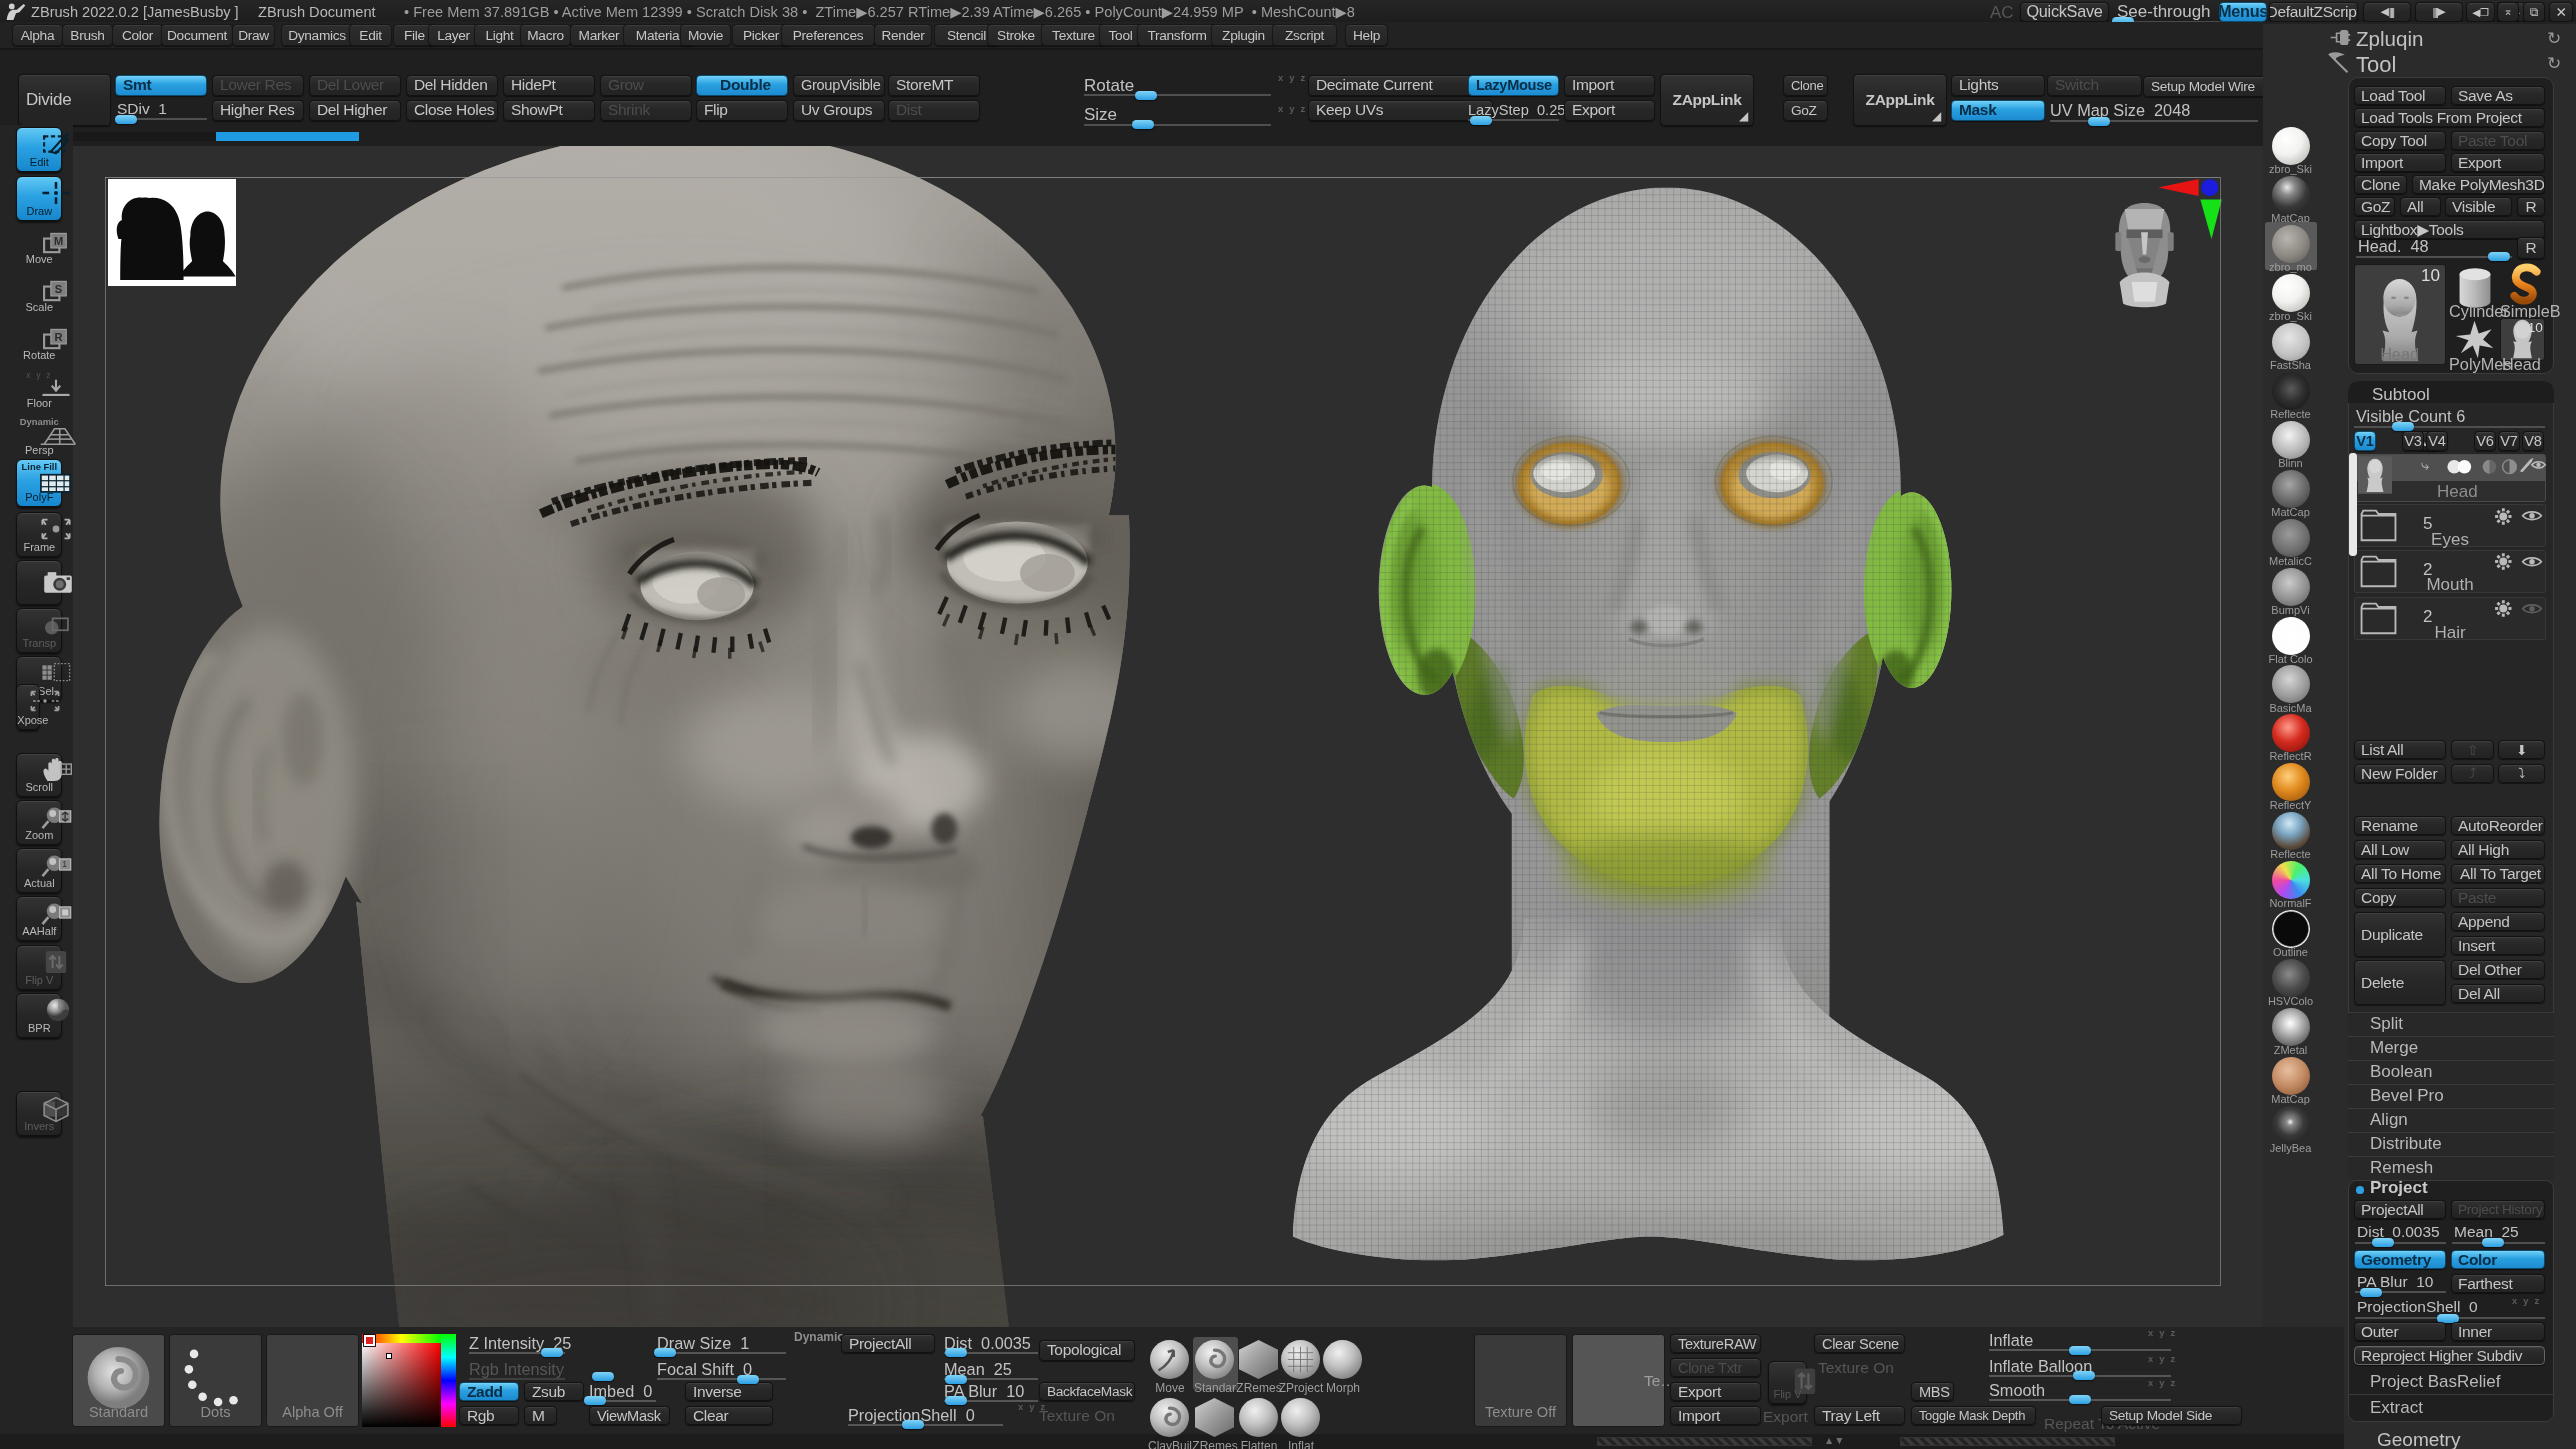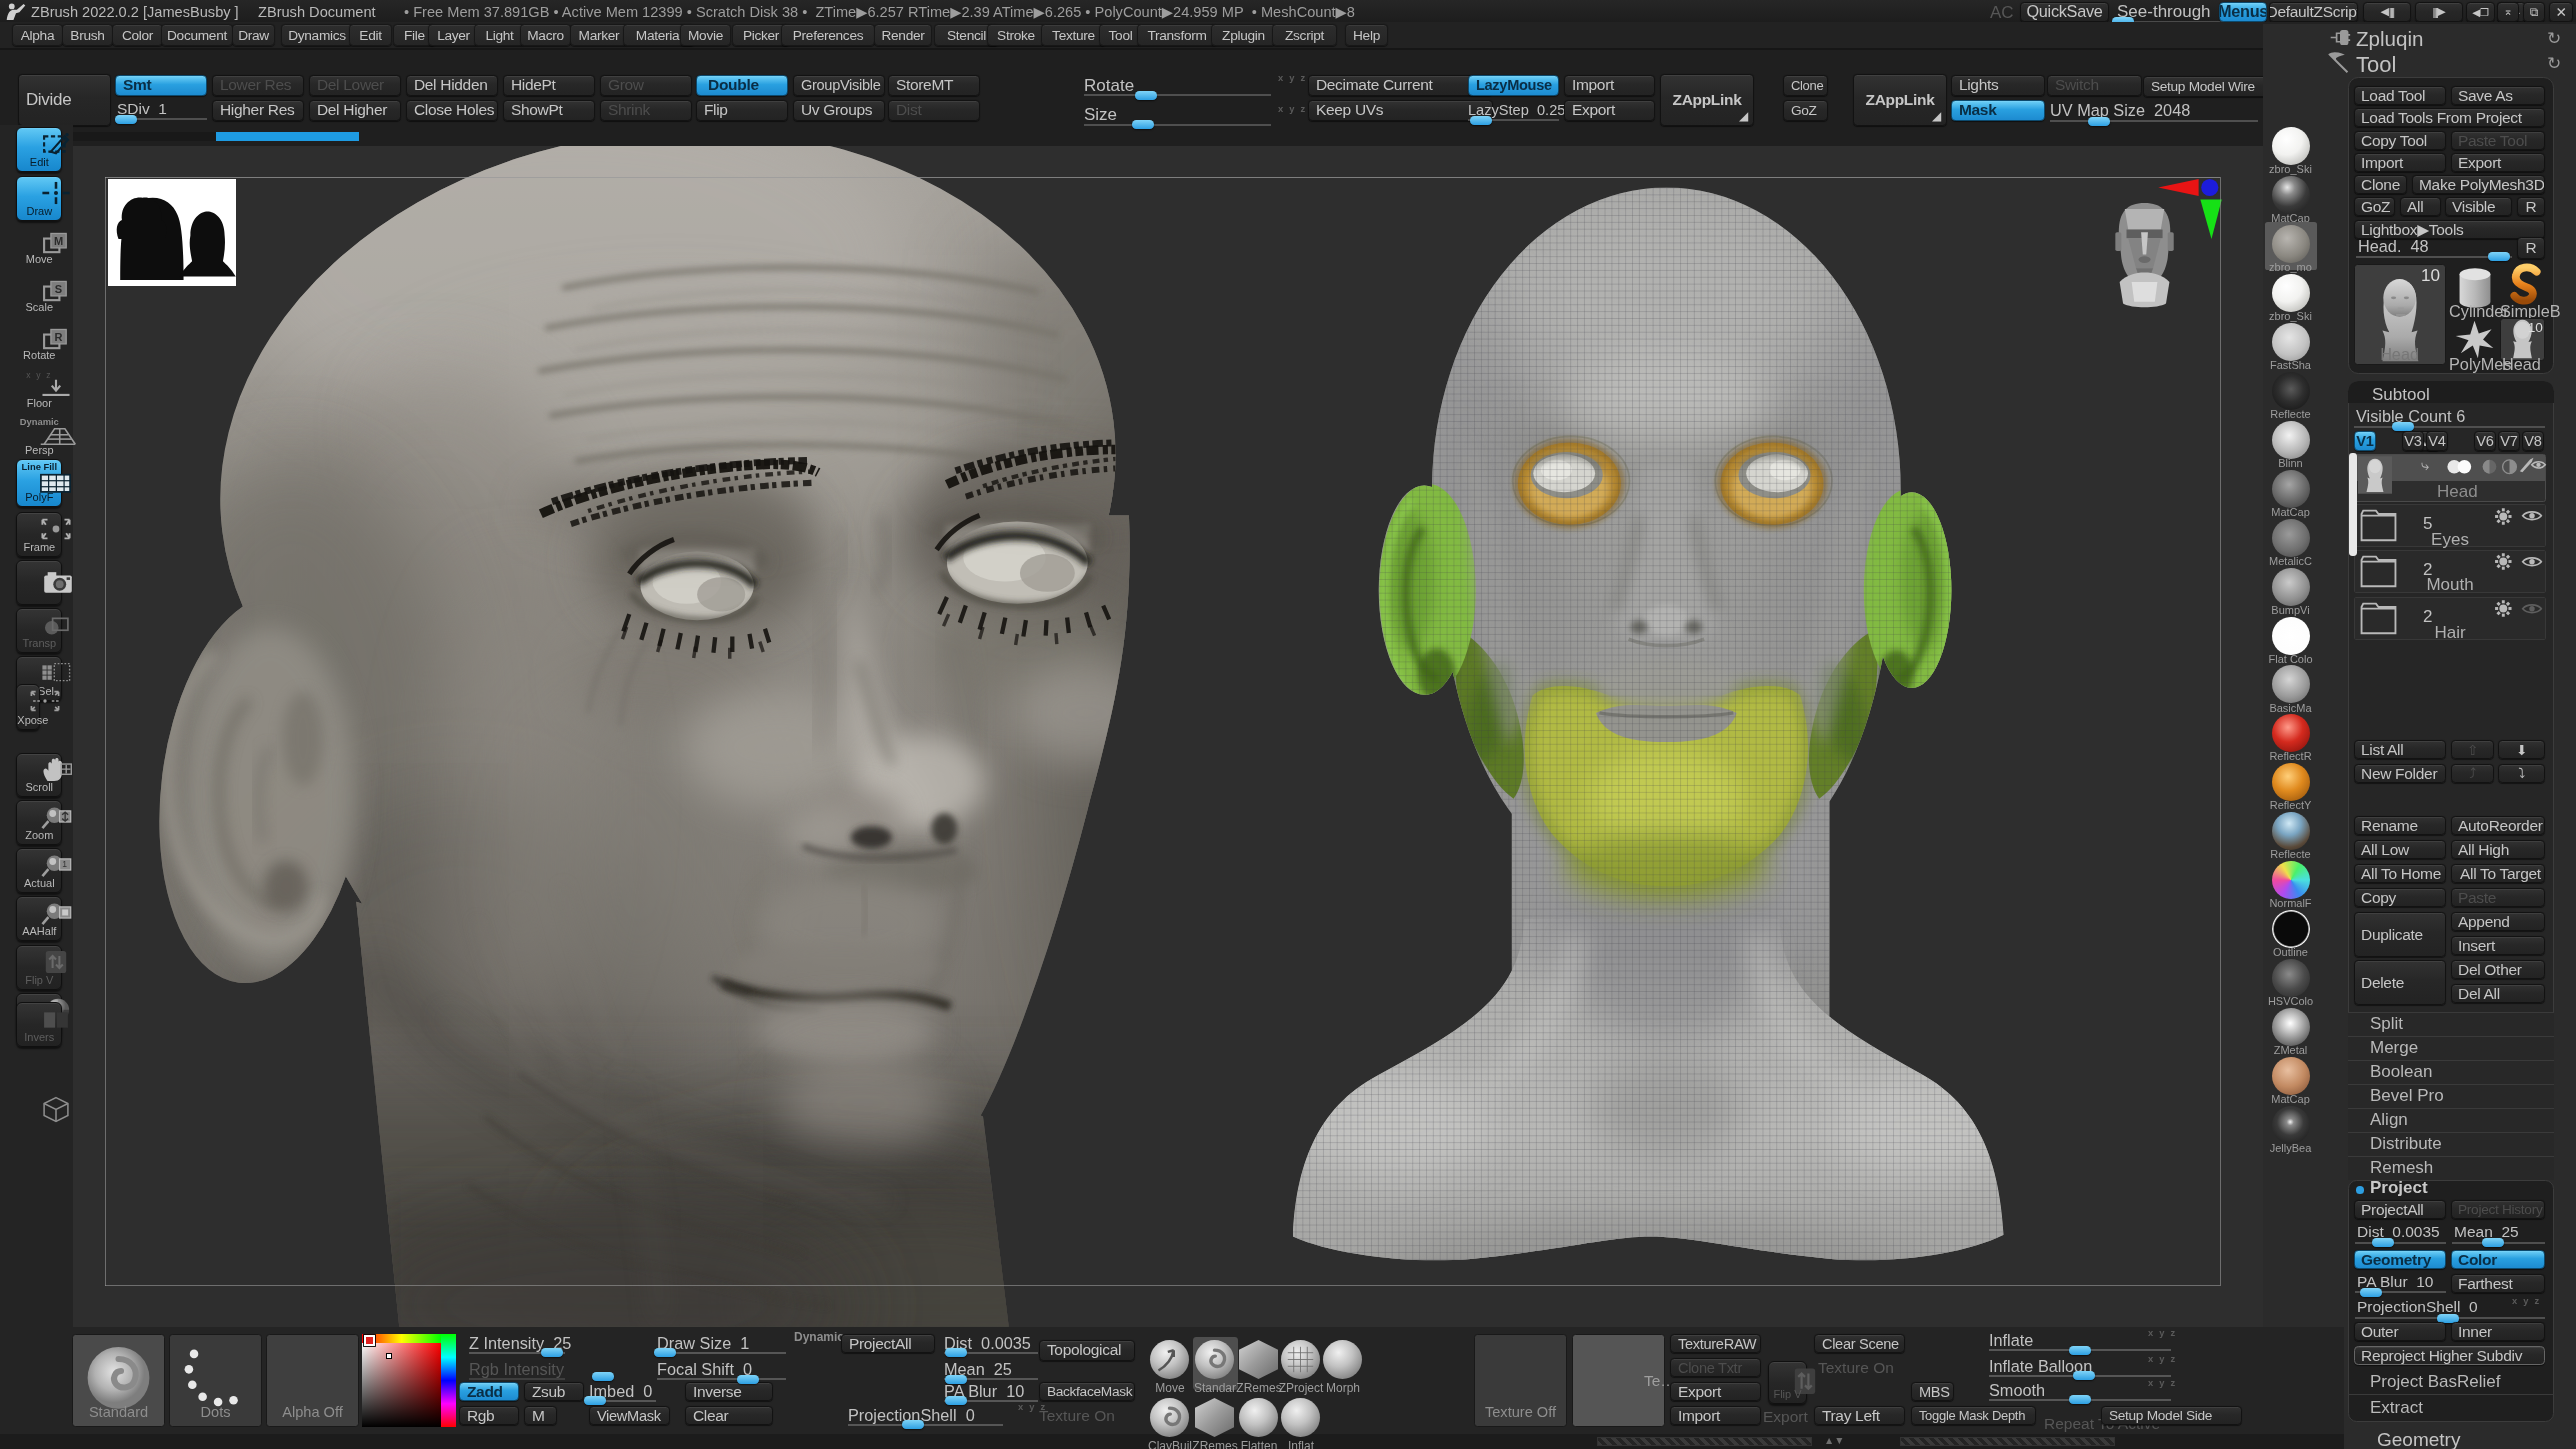--- a/index.html
+++ b/index.html
@@ -81,21 +81,21 @@
 <div class="btn " style="left:503px;top:75px;width:92px;height:20.6px;font-size:15.5px;padding-left:6.9px;">HidePt</div>
 <div class="btn dim" style="left:600px;top:75px;width:92px;height:20.6px;font-size:15.5px;padding-left:6.9px;">Grow</div>
 <div class="btn " style="left:212px;top:100px;width:92px;height:20.6px;font-size:15.5px;padding-left:6.9px;">Higher Res</div>
 <div class="btn " style="left:309px;top:100px;width:92px;height:20.6px;font-size:15.5px;padding-left:6.9px;">Del Higher</div>
 <div class="btn " style="left:406px;top:100px;width:92px;height:20.6px;font-size:15.5px;padding-left:6.9px;">Close Holes</div>
 <div class="btn " style="left:503px;top:100px;width:92px;height:20.6px;font-size:15.5px;padding-left:6.9px;">ShowPt</div>
 <div class="btn dim" style="left:600px;top:100px;width:92px;height:20.6px;font-size:15.5px;padding-left:6.9px;">Shrink</div>
 <div class="lab" style="left:117px;top:100px;font-size:15.5px;">SDiv&nbsp; 1</div>
 <div style="left:115px;top:118px;width:92px;height:1.7px;background:#4f4f4f"></div>
 <div class="hdl" style="left:115px;top:115px"></div>
-<div class="btn blue" style="left:696px;top:75px;width:92px;height:20.6px;font-size:15.5px;padding-left:11px;">Double</div>
+<div class="btn blue" style="left:696px;top:75px;width:92px;height:20.6px;font-size:15.5px;padding-left:23px;">Double</div>
 <div class="btn " style="left:696px;top:100px;width:92px;height:20.6px;font-size:15.5px;padding-left:6.9px;">Flip</div>
 <div class="btn " style="left:793px;top:75px;width:92px;height:20.6px;font-size:14.6px;padding-left:6.9px;">GroupVisible</div>
 <div class="btn " style="left:793px;top:100px;width:92px;height:20.6px;font-size:15.5px;padding-left:6.9px;">Uv Groups</div>
 <div class="btn " style="left:888px;top:75px;width:92px;height:20.6px;font-size:15.5px;padding-left:6.9px;">StoreMT</div>
 <div class="btn dim" style="left:888px;top:100px;width:92px;height:20.6px;font-size:15.5px;padding-left:6.9px;">Dist</div>
 <div class="lab" style="left:1084px;top:76px;font-size:17px;">Rotate</div>
 <div class="xyz" style="left:1278px;top:72px;font-size:9.4px;">x y z</div>
 <div style="left:1084px;top:94px;width:187px;height:1.7px;background:#4f4f4f"></div>
 <div class="hdl" style="left:1135px;top:91px"></div>
 <div class="lab" style="left:1084px;top:105px;font-size:17px;">Size</div>
@@ -630,21 +630,21 @@
           <stop offset="0" stop-color="#e8e8e8"></stop>
           <stop offset=".55" stop-color="#9a9a9a"></stop>
           <stop offset="1" stop-color="#3d3d3d"></stop>
         </radialGradient>
       </defs>
       <circle cx="22" cy="15" r="13" fill="url(#bprg)"></circle>
       <path d="M22,2 A13,13 0 0 1 35,15 L22,15 Z" fill="#777" opacity=".5"></path>
     </svg>
     <div class="t">BPR</div>
   </div>
-<div class="ico" style="left:16.3px;top:1002px;width:46px;height:45px">
+<div class="ico" style="left:16.3px;top:1091px;width:46px;height:45px">
     <svg width="34" height="26" style="margin-top:4.3px" viewBox="0 0 40 30">
       <rect x="6" y="6" width="13" height="18" fill="#4e4e4e"></rect>
       <rect x="21" y="6" width="13" height="18" fill="#353535"></rect>
     </svg>
     <div class="t" style="color:#5e5e5e">Invers</div>
   </div>
 <div class="ico flat" style="left:16.3px;top:1089px;width:46px;height:41px">
     <svg width="34" height="29" style="margin-top:6px" viewBox="0 0 40 34">
       <g stroke="#8e8e8e" stroke-width="1.8" fill="none">
         <path d="M20,3 L34,10 L34,24 L20,31 L6,24 L6,10 Z"></path>

